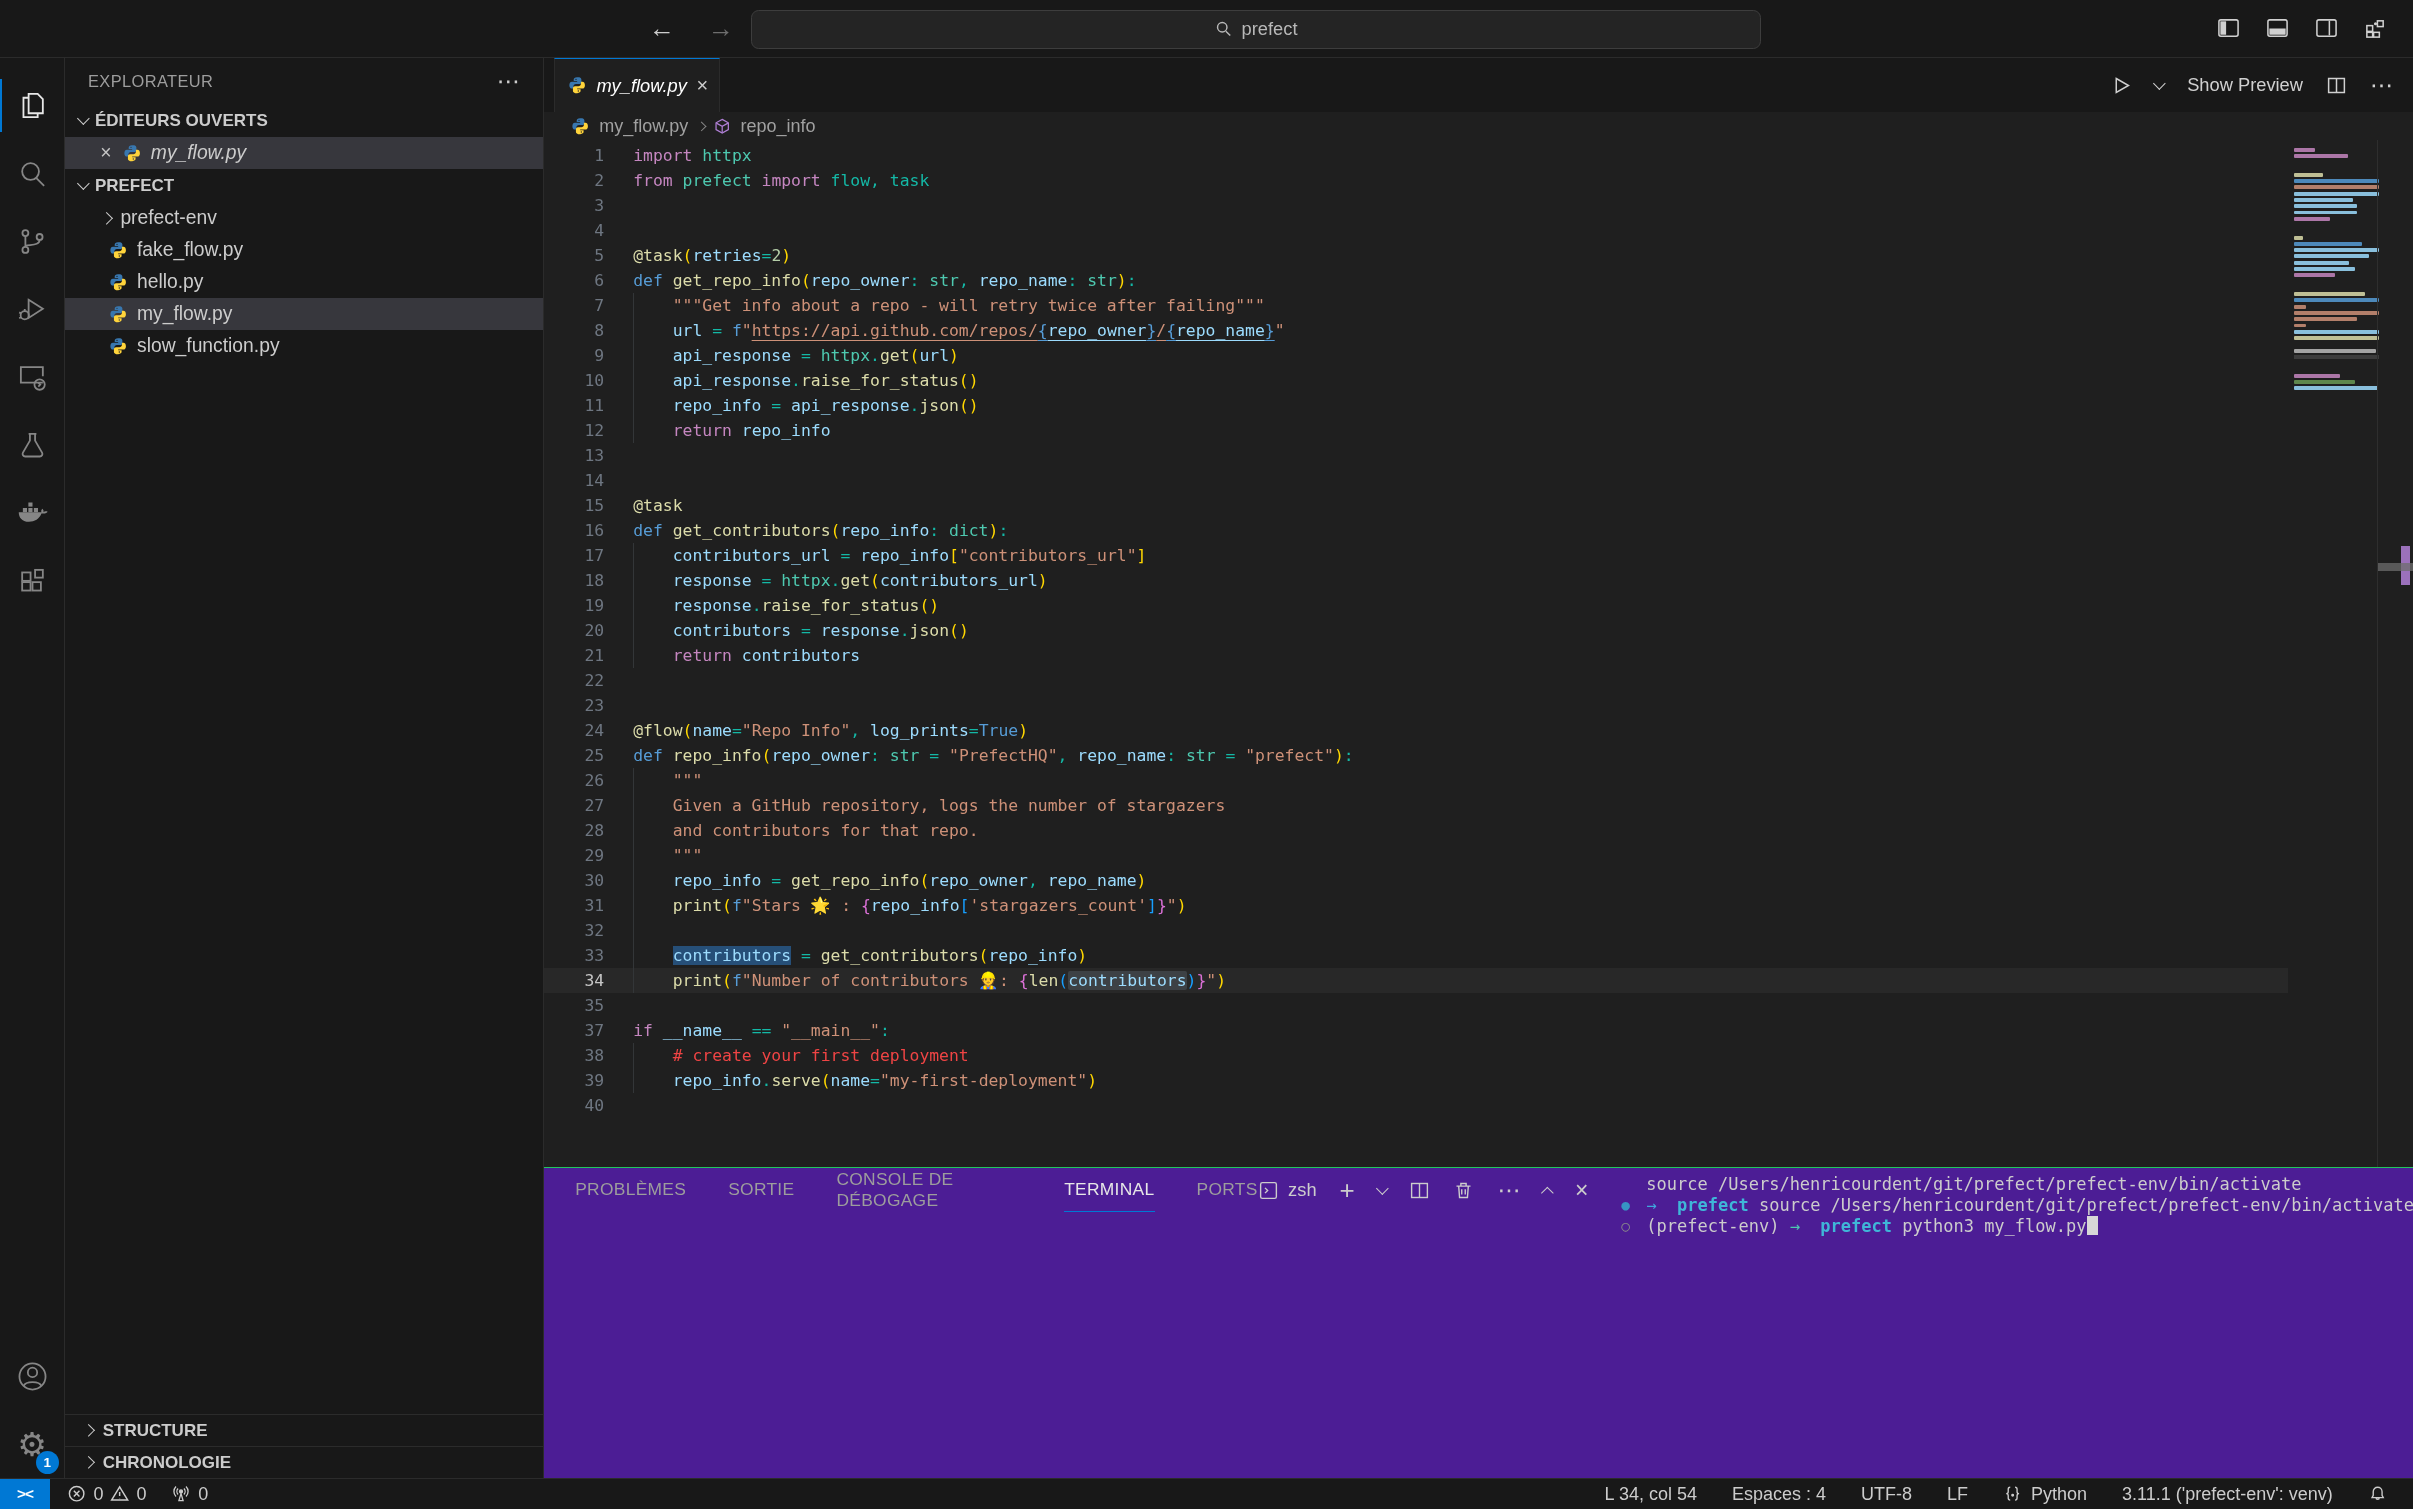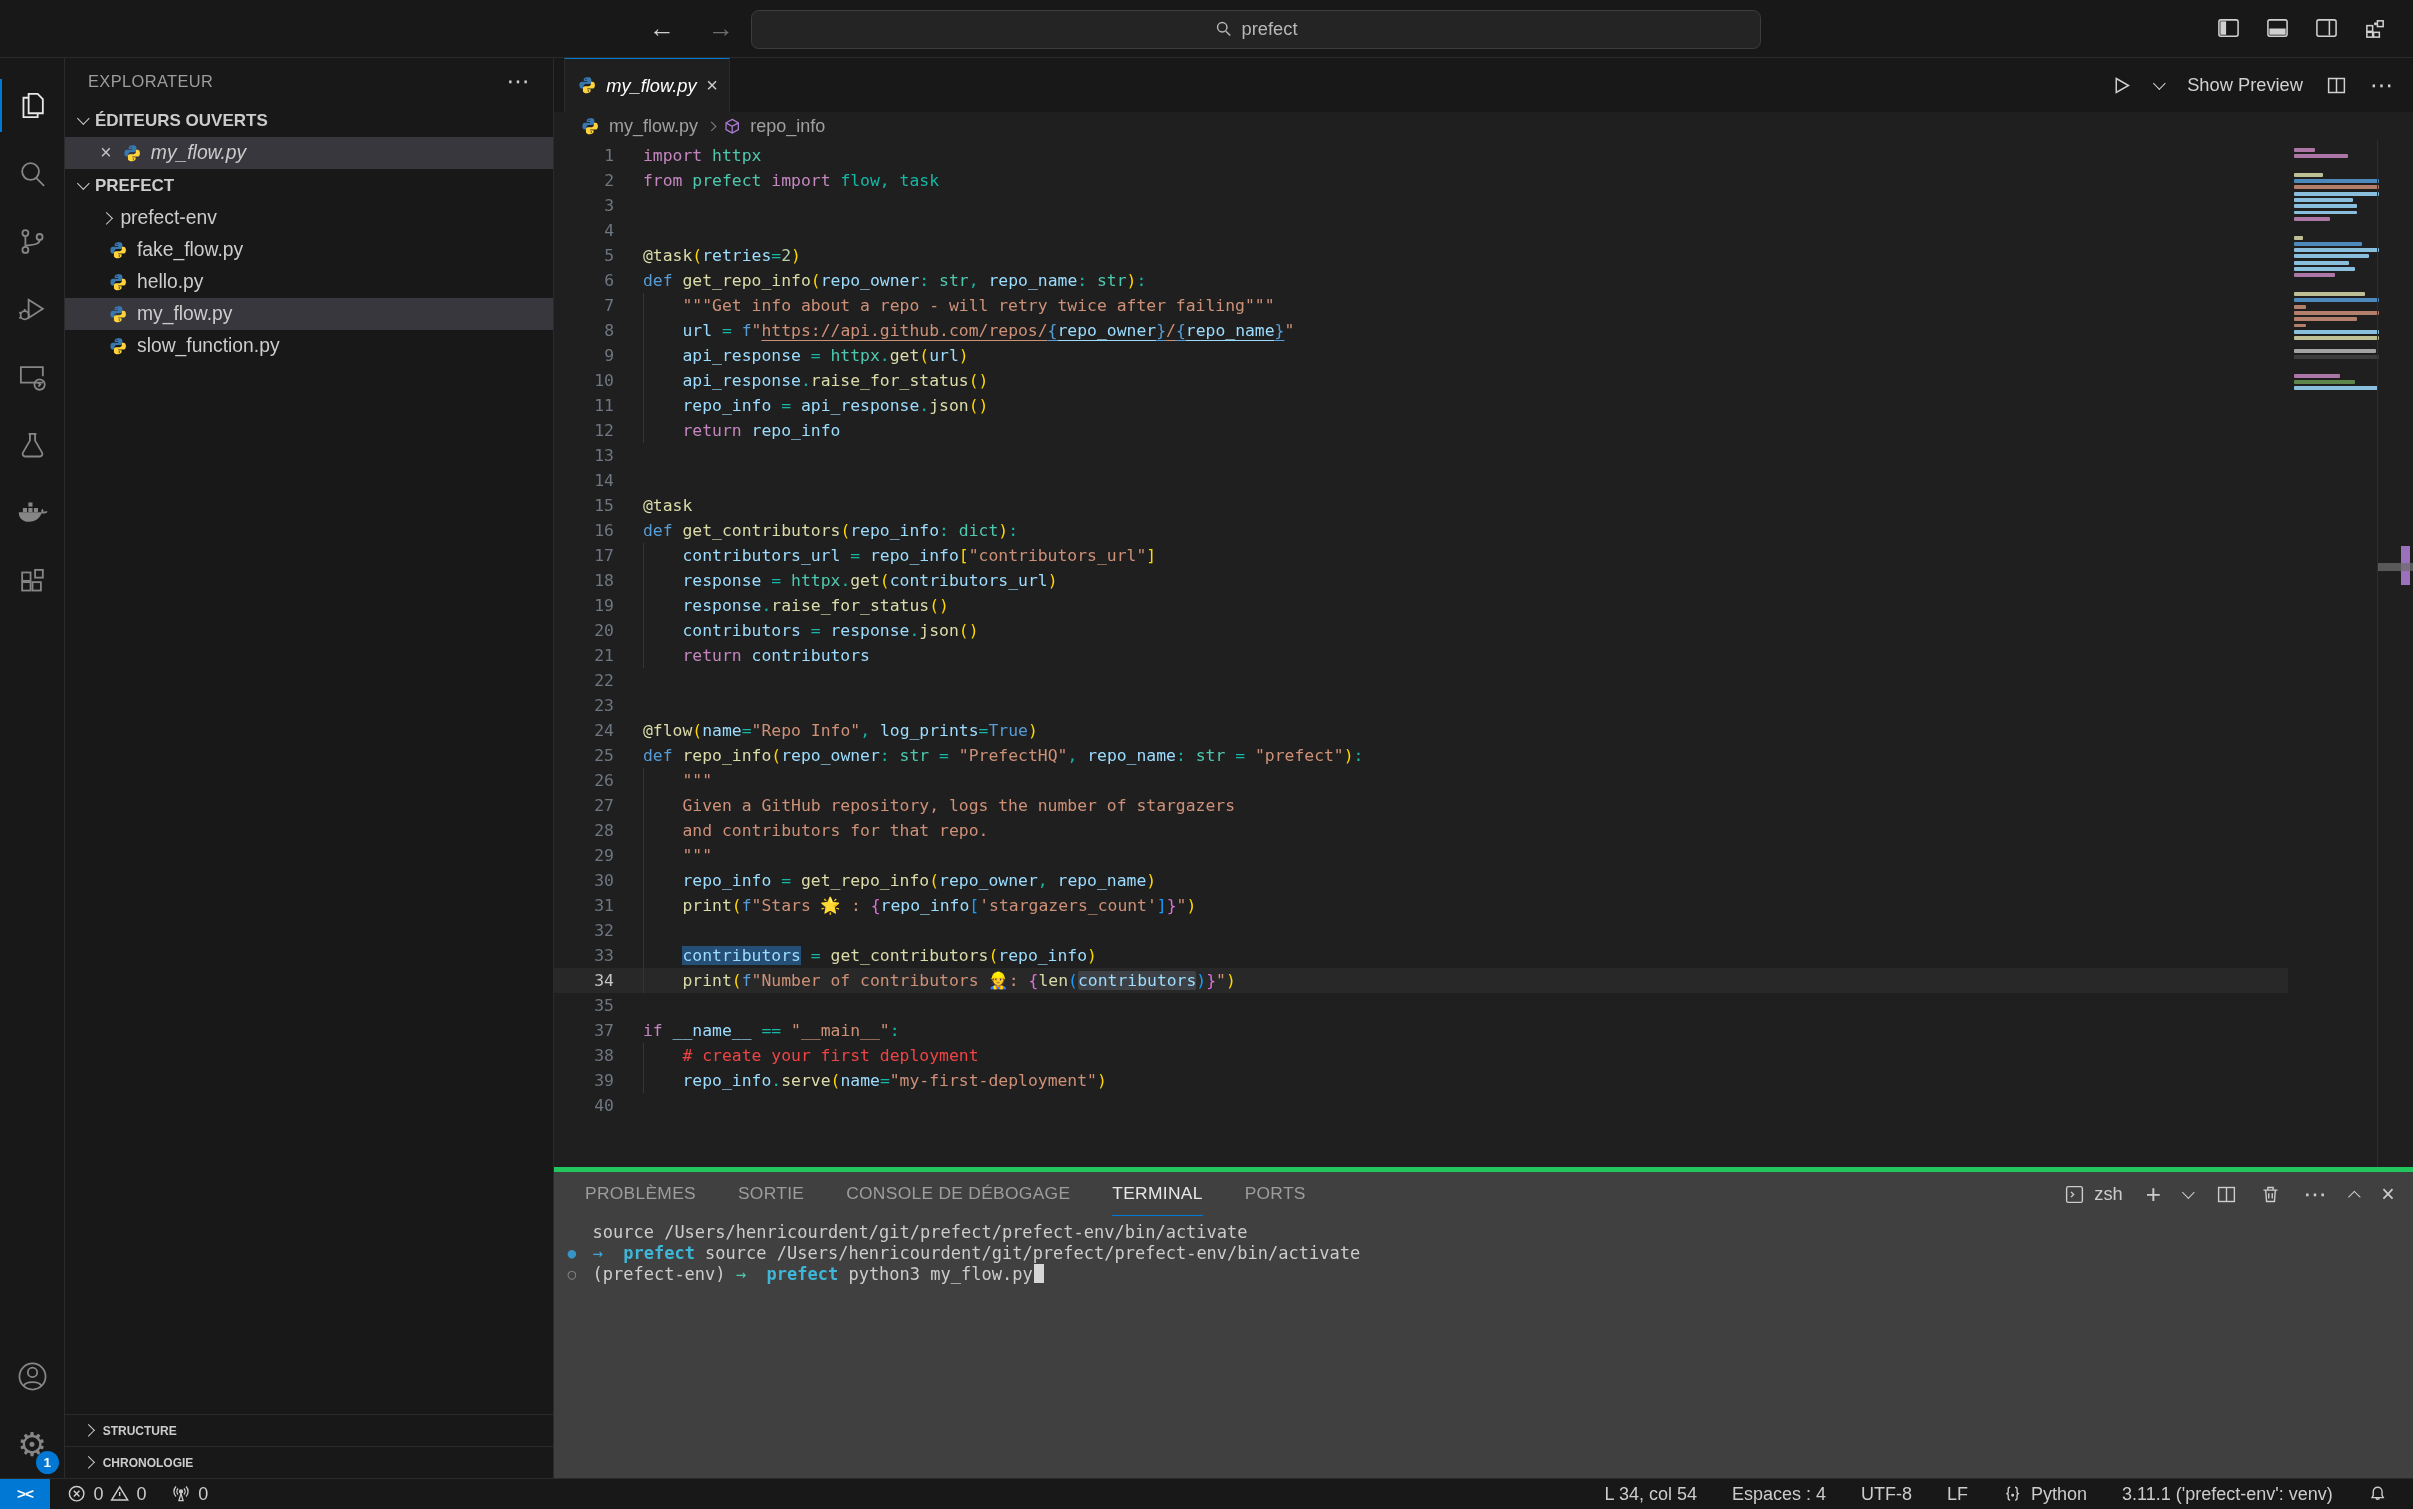--- a/index.html
+++ b/index.html
@@ -48,21 +48,21 @@
     display:inline-block; transform:rotate(45deg); margin-top:-3.9px; flex:0 0 auto; }
   .chev.right { transform:rotate(-45deg); margin-top:0; }
   .sb-row { height:32px; display:flex; align-items:center; gap:9.7px; padding-left:44px;
     color:#cccccc; cursor:pointer; }
   .sb-row.selected { background:#37373d; }
   .sb-row .close-x { font-size:19.3px; color:#c5c5c5; margin-right:1.9px; }
   .sb-row.open-editor { padding-left:35px; font-style:italic; }
   .sb-row.folder { padding-left:37px; }
   .sb-spacer { flex:1 1 auto; }
   .sb-bottom-row { height:32px; border-top:1px solid #2b2b2b; display:flex; align-items:center;
-    gap:9.7px; padding-left:19.3px; font-weight:bold; font-size:12px; color:#cccccc; }
+    gap:9.7px; padding-left:19.3px; font-weight:bold; font-size:17px; color:#cccccc; }
   .pyicon { flex:0 0 auto; }
 
   
   .editorcol { flex:1 1 auto; display:flex; flex-direction:column; min-width:0; }
   .tabbar { height:54px; background:#181818; display:flex; align-items:stretch; position:relative; }
   .tab { margin-left:9.7px; width:166px; background:#1f1f1f; border-top:1.9px solid #0078d4;
     border-right:1px solid #2b2b2b; border-left:1px solid #2b2b2b;
     display:flex; align-items:center; gap:9.7px; padding:0 13.5px; font-size:18.3px; color:#ffffff; }
   .tab .tab-label { font-style:italic; }
   .tab .close-x { margin-left:auto; color:#cccccc; font-size:20px; }
@@ -98,22 +98,22 @@
   .minimap { position:absolute; left:5.8px; top:7.7px; width:85px; }
   .mini-line { height:3.9px; margin-bottom:2.4px; border-radius:1px; opacity:0.85; }
   .mini-curline { position:absolute; left:0; width:100%; height:4.8px; background:#3c3c3c; }
   .ruler { position:absolute; right:0; top:0; bottom:0; width:37px; border-left:1px solid #2e2e2e; }
   .ruler .cursor-mark { position:absolute; top:406px; right:3.9px; width:8.7px; height:39px;
     background:#b180d7; opacity:0.85; }
   .ruler .handle-mark { position:absolute; top:423px; left:0; width:37px; height:7.7px;
     background:#6e6e6e; opacity:0.75; }
 
   
-  .panel { flex:0 0 311px; background:#404040; border-top:5px solid #22c55e;
-    display:flex; flex-direction:column; }
+  .panel { flex:0 0 311px; background:#4c1d95; border-top:1px solid #22c55e;
+    display:flex; flex-direction:row; }
   .panel-header { height:44px; display:flex; align-items:center; padding:0 19.3px 0 31px; position:relative; }
   .panel-tabs { display:flex; gap:42px; font-size:17.4px; letter-spacing:0.3px; color:#9d9d9d; }
   .panel-tab { height:44px; display:flex; align-items:center; border-bottom:1.9px solid transparent; cursor:pointer; }
   .panel-tab.active { color:#e7e7e7; border-bottom-color:#0078d4; }
   .panel-actions { margin-left:auto; display:flex; align-items:center; gap:23px; color:#cccccc; font-size:18.3px; }
   .panel-actions .chev { border-color:#cccccc; }
   .term { padding:5.8px 0 0 13.5px; font-family:"DejaVu Sans Mono", monospace;
     font-size:17px; line-height:21px; }
   .trow { white-space:pre; display:flex; }
   .tgut { flex:0 0 25px; font-size:14.5px; }

